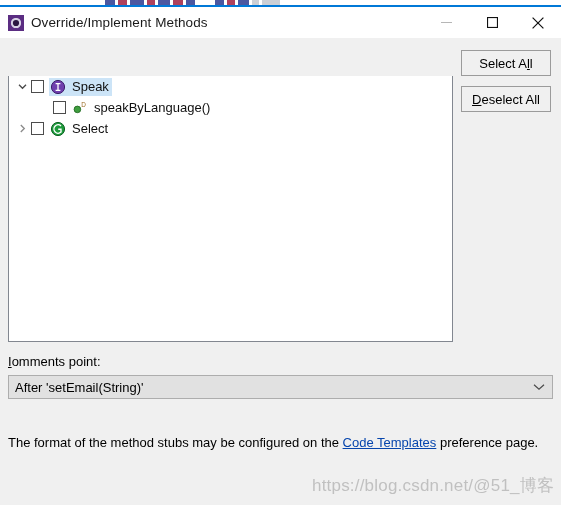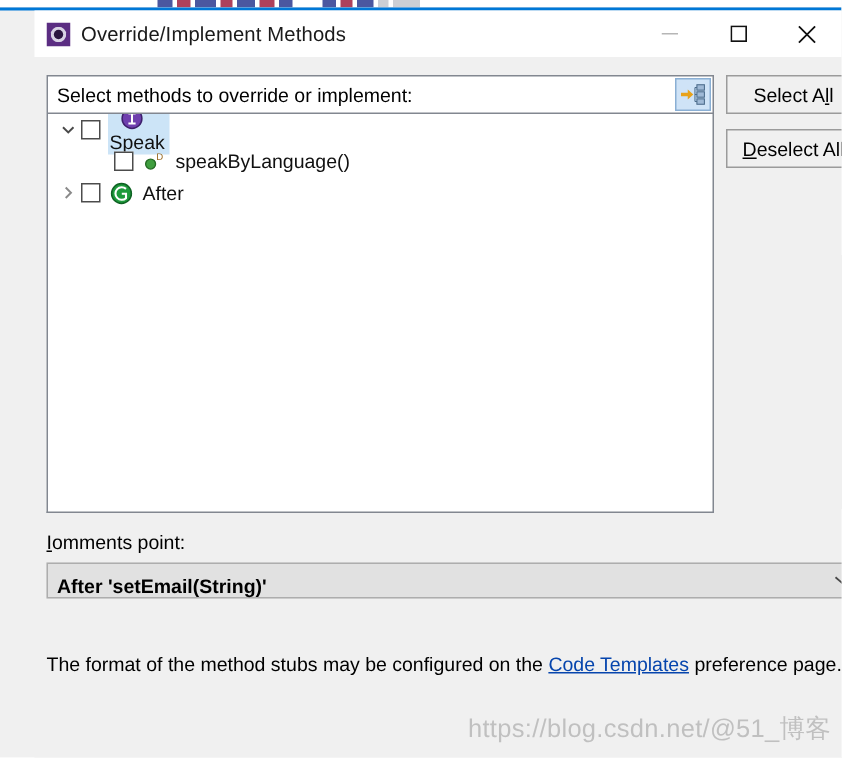--- a/index.html
+++ b/index.html
@@ -31,21 +31,20 @@
     position:absolute; left:0; top:5px; width:561px; height:1px; background:#2f5fa8; opacity:.55;
   }
 
   
   #window {
     position: absolute; left: 0; top: 5px;
     width: 561px; height: 500px;
     background: #f0f0f0;
     border-top: 2px solid #0078d7;
     box-sizing: border-box;
-    padding-left: 23px;
   }
 
   
   #titlebar {
     position: relative;
     height: 31px;
     background: #ffffff;
     display: flex;
     align-items: center;
   }
@@ -124,39 +123,39 @@
     width: 13px; height: 13px; flex: 0 0 auto;
     border: 1px solid #4c4c4c;
     background: #ffffff;
     box-sizing: border-box;
     margin-right: 5px;
   }
   .tree-hl {
     display: flex; align-items: center;
     padding: 1px 3px 1px 1px;
   }
-  .tree-hl.selected { background: #cce4f7; flex-direction: column; }
+  .tree-hl.selected { background: #cce4f7; }
   .type-icon { width: 16px; height: 16px; flex: 0 0 auto; margin-right: 6px; position: relative; }
   .tree-label { font-size: 13px; color: #101010; }
 
   .indent-1 { padding-left: 5px; }
   .indent-2 { padding-left: 44px; align-items: center; }
 
   
   #insertion-label {
     position: absolute; left: 8px; top: 316px;
     font-size: 13px;
   }
   #insertion-combo {
     position: absolute; left: 8px; top: 337px;
     width: 545px; height: 24px;
     background: #e1e1e1;
     border: 1px solid #adadad;
     box-sizing: border-box;
-    display: flex; align-items: flex-end; font-weight: bold;
+    display: flex; align-items: center;
   }
   #insertion-value { padding-left: 6px; font-size: 13px; }
   #insertion-arrow {
     position: absolute; right: 7px; top: 0; height: 22px;
     display: flex; align-items: center;
   }
 
   
   #gen-comments-row {
     position: absolute; left: 8px; top: 372px;
@@ -258,33 +257,20 @@
     </div>
     <div class="winbtn" id="btn-close">
       <svg width="12" height="12" viewBox="0 0 12 12">
         <path d="M0.6 0.6 L11.4 11.4 M11.4 0.6 L0.6 11.4" stroke="#111" stroke-width="1.2" fill="none"></path>
       </svg>
     </div>
   </div>
 
   <div id="content">
 
-    <div id="tree-header">
-      <span id="tree-header-label">Select methods to override or implement:</span>
-      <div id="hierarchy-toggle">
-        <svg width="18" height="16" viewBox="0 0 18 16">
-          <path d="M1 8 L7 8" stroke="#e8a21a" stroke-width="2.4" fill="none"></path>
-          <path d="M5.5 4.6 L9.2 8 L5.5 11.4 Z" fill="#e8a21a"></path>
-          <rect x="11.6" y="1.5" width="5" height="3.6" fill="#9fb9d6" stroke="#4a6a8a" stroke-width="0.7"></rect>
-          <rect x="11.6" y="6.2" width="5" height="3.6" fill="#9fb9d6" stroke="#4a6a8a" stroke-width="0.7"></rect>
-          <rect x="11.6" y="10.9" width="5" height="3.6" fill="#9fb9d6" stroke="#4a6a8a" stroke-width="0.7"></rect>
-          <path d="M10.3 3.3 L10.3 12.7 M10.3 3.3 L11.6 3.3 M10.3 8 L11.6 8 M10.3 12.7 L11.6 12.7" stroke="#4a6a8a" stroke-width="0.7" fill="none"></path>
-        </svg>
-      </div>
-    </div>
 
     <div id="tree-panel">
 
       <div class="tree-row indent-1">
         <span class="twisty">
           <svg width="9" height="9" viewBox="0 0 9 9">
               <path d="M1 2.8 L4.5 6.3 L8 2.8" stroke="#4a4a4a" stroke-width="1.3" fill="none"></path>
             </svg>
         </span>
         <span class="tree-check"></span>
@@ -319,21 +305,21 @@
             </svg>
         </span>
         <span class="tree-check"></span>
         <span class="tree-hl">
           <span class="type-icon">
             <svg width="16" height="16" viewBox="0 0 16 16">
               <circle cx="8" cy="8" r="6.6" fill="#1e9a3c" stroke="#0f6324" stroke-width="1"></circle>
               <path d="M11 4.9 A4.2 4.2 0 1 0 11 11.1 L11 8.2 L8.2 8.2" stroke="#ffffff" stroke-width="1.4" fill="none"></path>
             </svg>
           </span>
-          <span class="tree-label">After</span>
+          <span class="tree-label">Select</span>
         </span>
       </div>
 
     </div>
 
     <div class="side-btn" id="btn-select-all">
       <span><span>Select A</span><u class="mn">l</u><span>l</span></span>
     </div>
     <div class="side-btn" id="btn-deselect-all">
       <span><u class="mn">D</u><span>eselect All</span></span>

